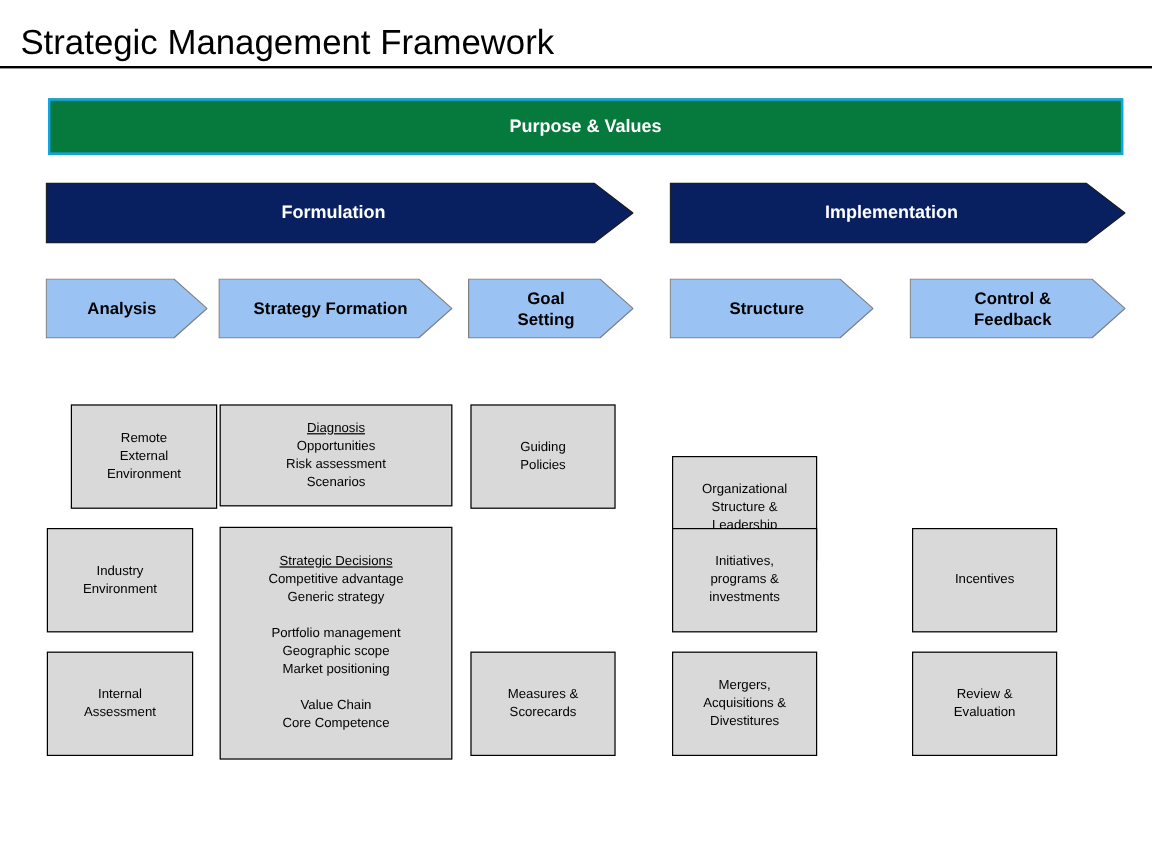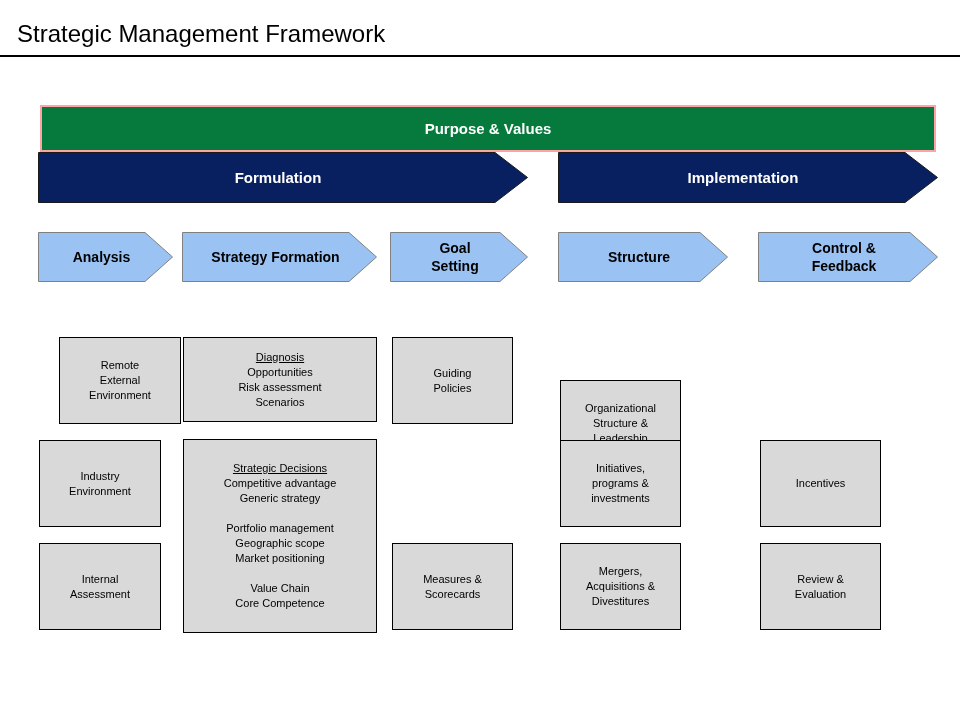--- a/index.html
+++ b/index.html
@@ -5,32 +5,32 @@
   html, body { margin: 0; padding: 0; background: #fff; }
   body {
     width: 960px; height: 720px; overflow: hidden; position: relative;
     font-family: "Liberation Sans", "DejaVu Sans", sans-serif;
     color: #000;
   }
   .slide { position: relative; width: 960px; height: 720px; background: #fff; }
 
   .page-title {
     position: absolute; left: 17px; top: 20px;
-    font-size: 24px; font-weight: 400; letter-spacing: 0px; white-space: nowrap;
+    font-size: 29px; font-weight: 400; letter-spacing: 0px; white-space: nowrap;
   }
   .title-rule {
     position: absolute; left: 0; top: 55px; width: 960px; height: 0;
     border-top: 2px solid #000;
   }
 
   .banner {
     position: absolute; left: 40px; top: 82px; width: 892px; height: 43px;
     background: var(--banner_green, #057A3C);
-    border: 2px solid #fca5a5;
-    display: flex; align-items: center; justify-content: center; margin-top: 23px;
+    border: 2px solid #0ea5e9;
+    display: flex; align-items: center; justify-content: center;
   }
   .banner .label { color: #fff; font-weight: 700; font-size: 15px; }
 
   .arrow { position: absolute; }
   .arrow svg { position: absolute; left: 0; top: 0; width: 100%; height: 100%; display: block; }
   .arrow .label {
     position: absolute; inset: 0; display: flex; align-items: center; justify-content: center;
     text-align: center; white-space: pre-line; line-height: 1.32;
   }
   .phase-arrow .label { color: #fff; font-weight: 700; font-size: 15px; padding-right: 10px; }

